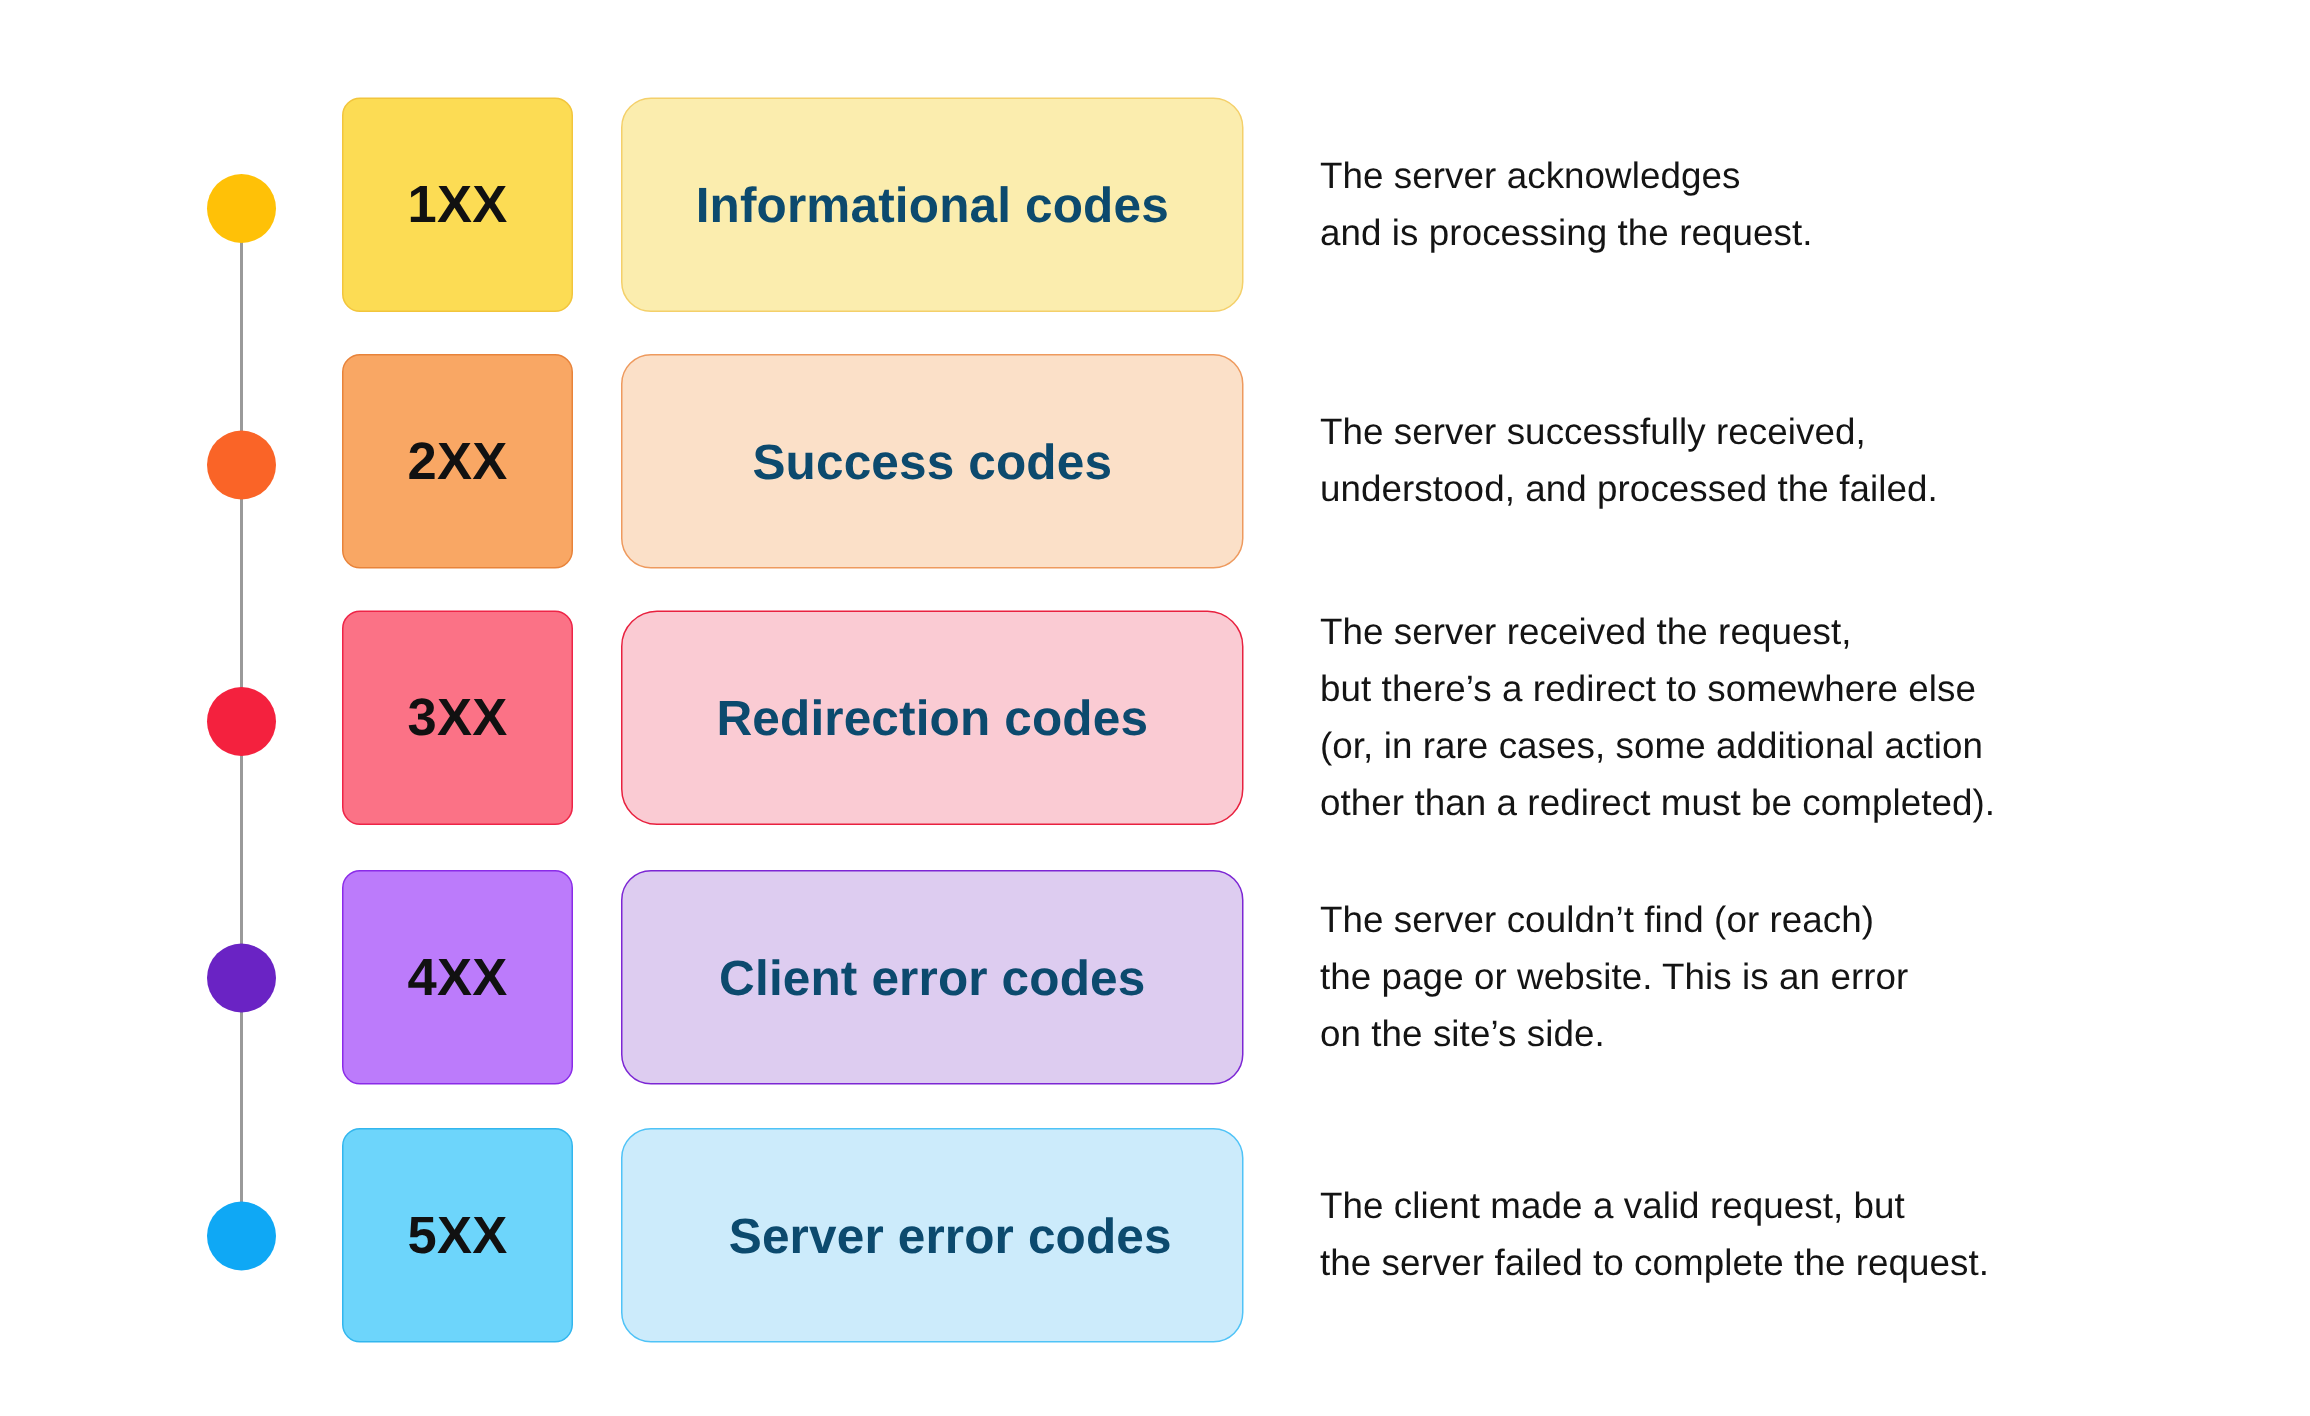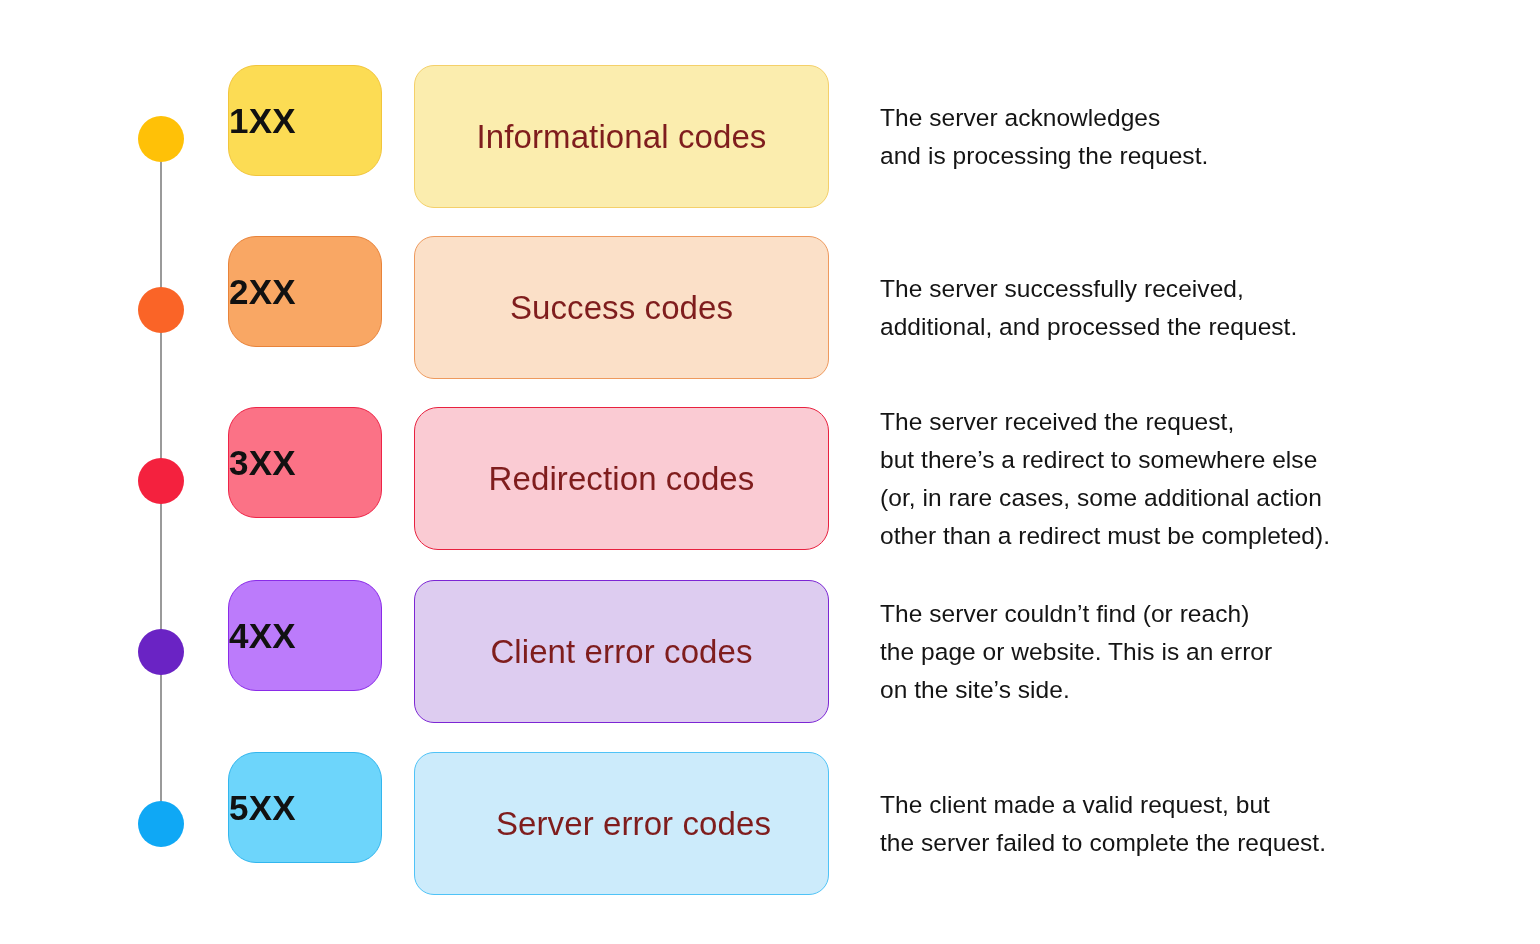--- a/index.html
+++ b/index.html
@@ -52,27 +52,27 @@
     left: 228px;
     height: 143px;
     width: 1300px;
   }
 
   .code-box {
     position: absolute;
     left: 0;
     top: 0;
     width: 154px;
-    height: 111px;
-    border-radius: 28px;
+    height: 143px;
+    border-radius: 12px;
     border: 1.5px solid transparent;
     box-sizing: border-box;
     display: flex;
     align-items: center;
-    justify-content: flex-start;
+    justify-content: center;
   }
   .code-box-label {
     font-size: 35px;
     font-weight: 700;
     letter-spacing: 0.2px;
     color: #111111;
     line-height: 1;
   }
 
   .name-box {
@@ -83,22 +83,22 @@
     height: 143px;
     border-radius: 20px;
     border: 1.5px solid transparent;
     box-sizing: border-box;
     display: flex;
     align-items: center;
     justify-content: center;
   }
   .name-box-label {
     font-size: 33px;
-    font-weight: 400;
-    color: #7f1d1d;
+    font-weight: 700;
+    color: #0c4a6e;
     line-height: 1;
     letter-spacing: 0.1px;
   }
 
   .desc {
     position: absolute;
     left: 652px;
     top: 0;
     width: 640px;
     height: 143px;
@@ -143,21 +143,21 @@
 
   <div class="row" id="row-1" style="top: 236px;">
     <div class="code-box" style="background: rgb(249, 167, 100); border-color: rgb(232, 131, 58);">
       <span class="code-box-label">2XX</span>
     </div>
     <div class="name-box" style="background: rgb(251, 224, 200); border-color: rgb(238, 154, 94);">
       <span class="name-box-label">Success codes</span>
     </div>
     <div class="desc">
         <div class="desc-line">The server successfully received,</div>
-        <div class="desc-line">additional, and processed the request.</div>
+        <div class="desc-line">understood, and processed the failed.</div>
       </div>
   </div>
 
   <div class="row" id="row-2" style="top: 407px;">
     <div class="code-box" style="background: rgb(251, 114, 134); border-color: rgb(238, 36, 71);">
       <span class="code-box-label">3XX</span>
     </div>
     <div class="name-box" style="background: rgb(250, 203, 211); border-color: rgb(232, 33, 63); border-radius: 24px;">
       <span class="name-box-label">Redirection codes</span>
     </div>

